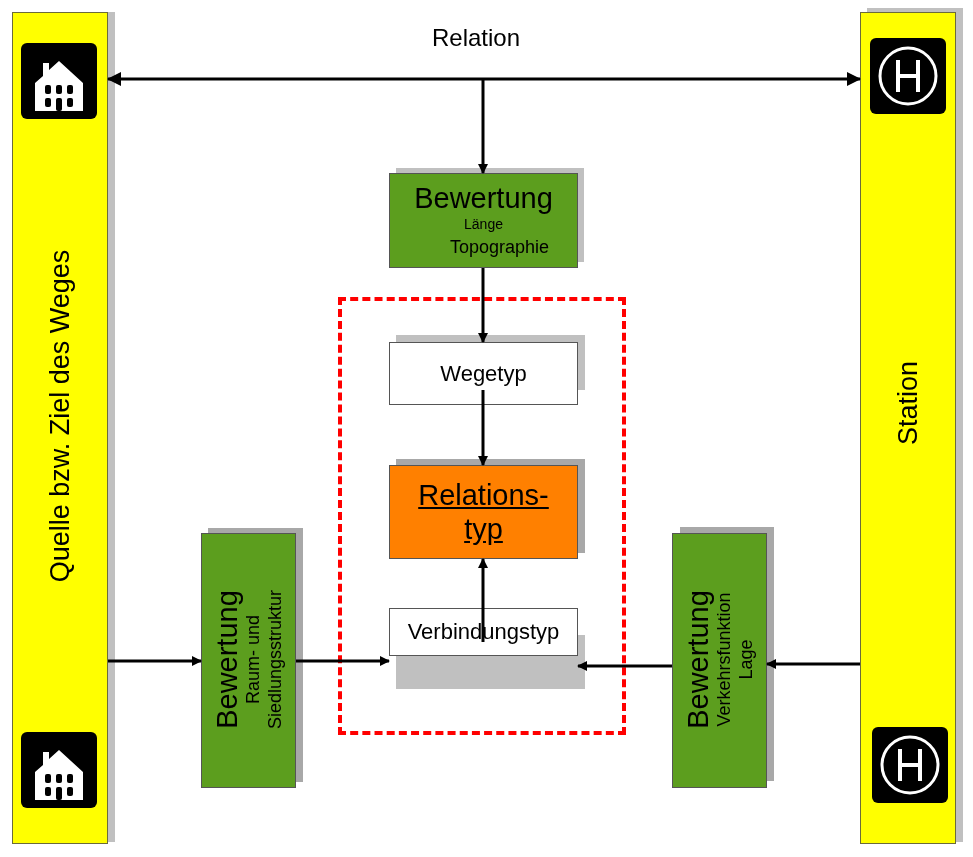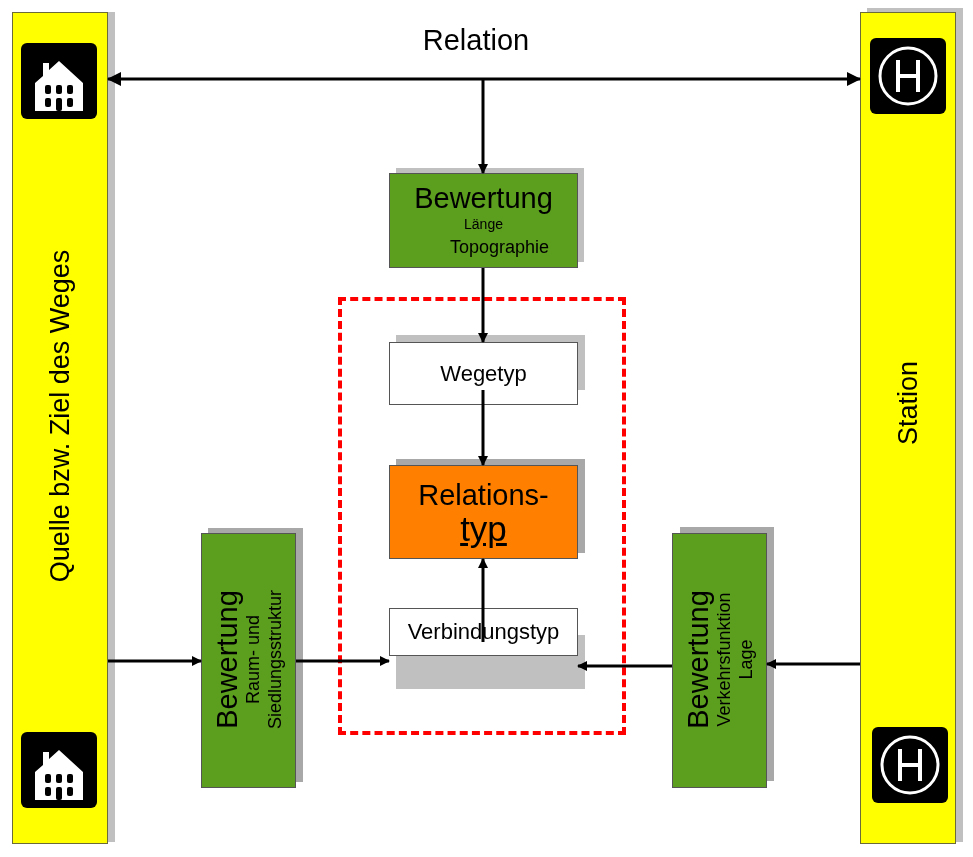--- a/index.html
+++ b/index.html
@@ -60,40 +60,40 @@
 <div class="icon-box" style="left:872px;top:727px;">
   <svg width="76" height="76" viewBox="0 0 76 76">
     <circle cx="38" cy="38" r="28" fill="none" stroke="#fff" stroke-width="3"></circle>
     <rect x="26" y="22" width="4" height="32" fill="#fff"></rect>
     <rect x="46" y="22" width="4" height="32" fill="#fff"></rect>
     <rect x="26" y="36" width="24" height="4" fill="#fff"></rect>
   </svg>
 </div>
 <div class="vtext" style="left:808px;top:385px;width:200px;height:36px;line-height:36px;font-size:27px;">Station</div>
 
-<div class="abs" style="left:376px;top:24px;width:200px;text-align:center;font-size:29px;">Relation</div>
+<div class="abs" style="left:376px;top:24px;width:200px;text-align:center;font-size:24px;">Relation</div>
 
 <div class="abs" style="left:338px;top:297px;width:288px;height:438px;border:4px dashed #ff0000;box-sizing:border-box;"></div>
 
 <div class="shadow" style="left:396px;top:168px;width:188px;height:94px;"></div>
 <div class="box green" style="left:389px;top:173px;width:189px;height:95px;">
   <div style="font-size:29px;line-height:30px;">Bewertung</div>
   <div style="font-size:14px;line-height:23px;">Länge</div>
   <div style="font-size:18px;line-height:23px;margin-left:32px;">Topographie</div>
 </div>
 
 <div class="shadow" style="left:396px;top:335px;width:189px;height:55px;"></div>
 <div class="box white" style="left:389px;top:342px;width:189px;height:63px;">
   <div style="font-size:22px;">Wegetyp</div>
 </div>
 
 <div class="shadow" style="left:396px;top:459px;width:189px;height:94px;background:#a8a8a8;"></div>
 <div class="box orange" style="left:389px;top:465px;width:189px;height:94px;">
-  <div style="font-size:29px;line-height:34px;">Relations-</div>
-  <div style="font-size:35px;line-height:34px;text-decoration:underline;">typ</div>
+  <div style="font-size:29px;line-height:34px;text-decoration:underline;">Relations-</div>
+  <div style="font-size:29px;line-height:34px;text-decoration:underline;">typ</div>
 </div>
 
 <div class="shadow" style="left:396px;top:635px;width:189px;height:54px;"></div>
 <div class="box white" style="left:389px;top:608px;width:189px;height:48px;align-items:center;">
   <div style="font-size:22px;">Verbindungstyp</div>
 </div>
 
 <div class="shadow" style="left:208px;top:528px;width:95px;height:254px;background:#a8a8a8;"></div>
 <div class="box green" style="left:201px;top:533px;width:95px;height:255px;"></div>
 <div class="vtext" style="left:121px;top:612px;width:255px;height:95px;display:flex;flex-direction:column;align-items:center;justify-content:center;">

